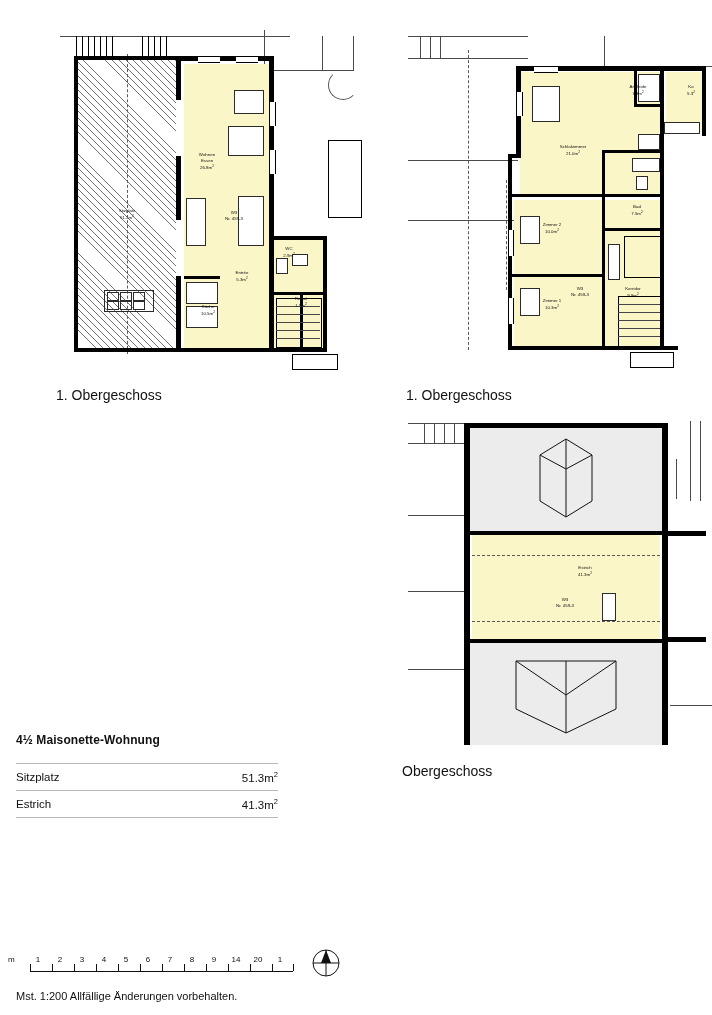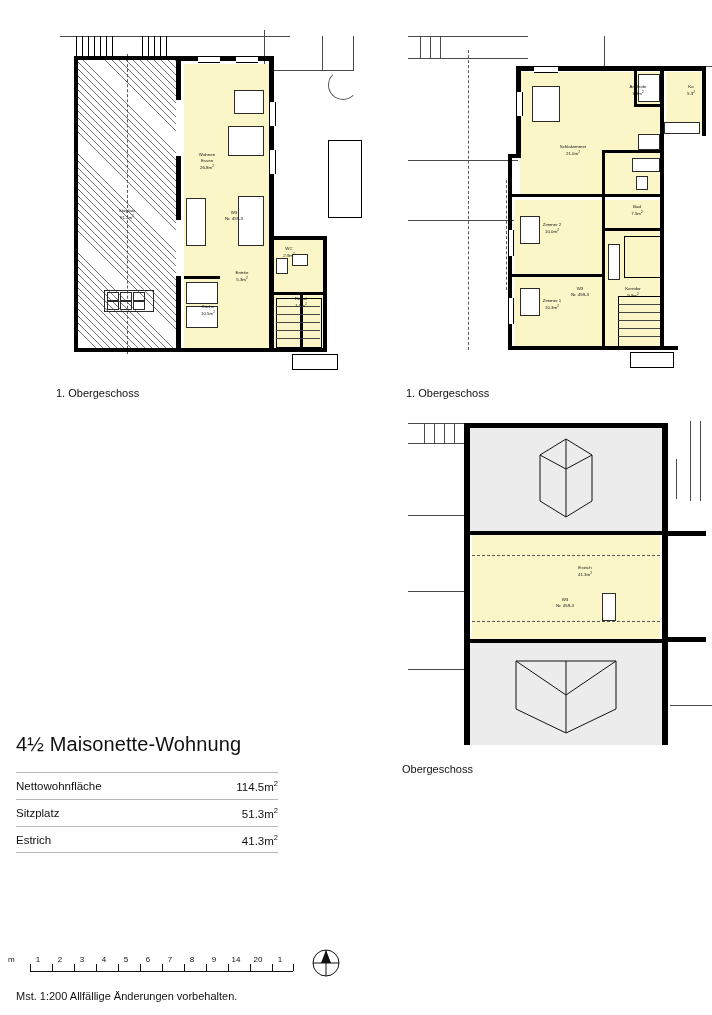--- a/index.html
+++ b/index.html
@@ -22,25 +22,25 @@
   .thin-h{position:absolute;border-top:0.7px solid #4a4a4a;}
   .thin-v{position:absolute;border-left:0.7px solid #4a4a4a;}
   .furn{position:absolute;border:0.7px solid #2b2b2b;background:transparent;}
   .furn.fill{background:#fff;}
   .hatchbox{position:absolute;
     background:
       repeating-linear-gradient(45deg, rgba(0,0,0,.55) 0 0.6px, transparent 0.6px 5px);
     border:1px solid #000;
   }
   .door-arc{position:absolute;border:0.7px solid #555;border-radius:50%;}
-  .caption{position:absolute;font-size:11px;color:#111;}
+  .caption{position:absolute;font-size:14px;color:#111;}
 
   
   #title-block{position:absolute;left:16px;top:733px;width:262px;}
-  #title-block .t1{font-size:20px;letter-spacing:.1px;}
+  #title-block .t1{font-size:12px;letter-spacing:.1px;font-weight:bold;}
   #title-block .t2{font-size:17.5px;letter-spacing:.1px;margin-top:2px;}
   table.areas{margin-top:16px;border-collapse:collapse;width:262px;font-size:11.5px;}
   table.areas td{padding:6px 0 6px 0;border-top:1px solid #b9b9b9;}
   table.areas tr:last-child td{border-bottom:1px solid #b9b9b9;}
   table.areas td.val{text-align:right;}
   table.areas sup{font-size:7.5px;}
 
   
   #scalebar{position:absolute;left:8px;top:955px;width:300px;font-size:8.5px;}
   #scalebar .ticks{position:relative;height:18px;}
@@ -307,26 +307,20 @@
     <span>Nr. 459-3</span>
   </div>
 </div>
 <div class="caption" style="left:402px;top:763px;">Obergeschoss</div>
 
 <div id="title-block">
   <div class="t1">4½ Maisonette-Wohnung</div>
 
   <table class="areas">
     <tbody>
-        <tr>
-      <td>Nettowohnfläche</td>
-      <td class="val">
-        <span>114.5m</span><sup>2</sup>
-      </td>
-    </tr>
     <tr>
       <td>Sitzplatz</td>
       <td class="val">
         <span>51.3m</span><sup>2</sup>
       </td>
     </tr>
     <tr>
       <td>Estrich</td>
       <td class="val">
         <span>41.3m</span><sup>2</sup>

